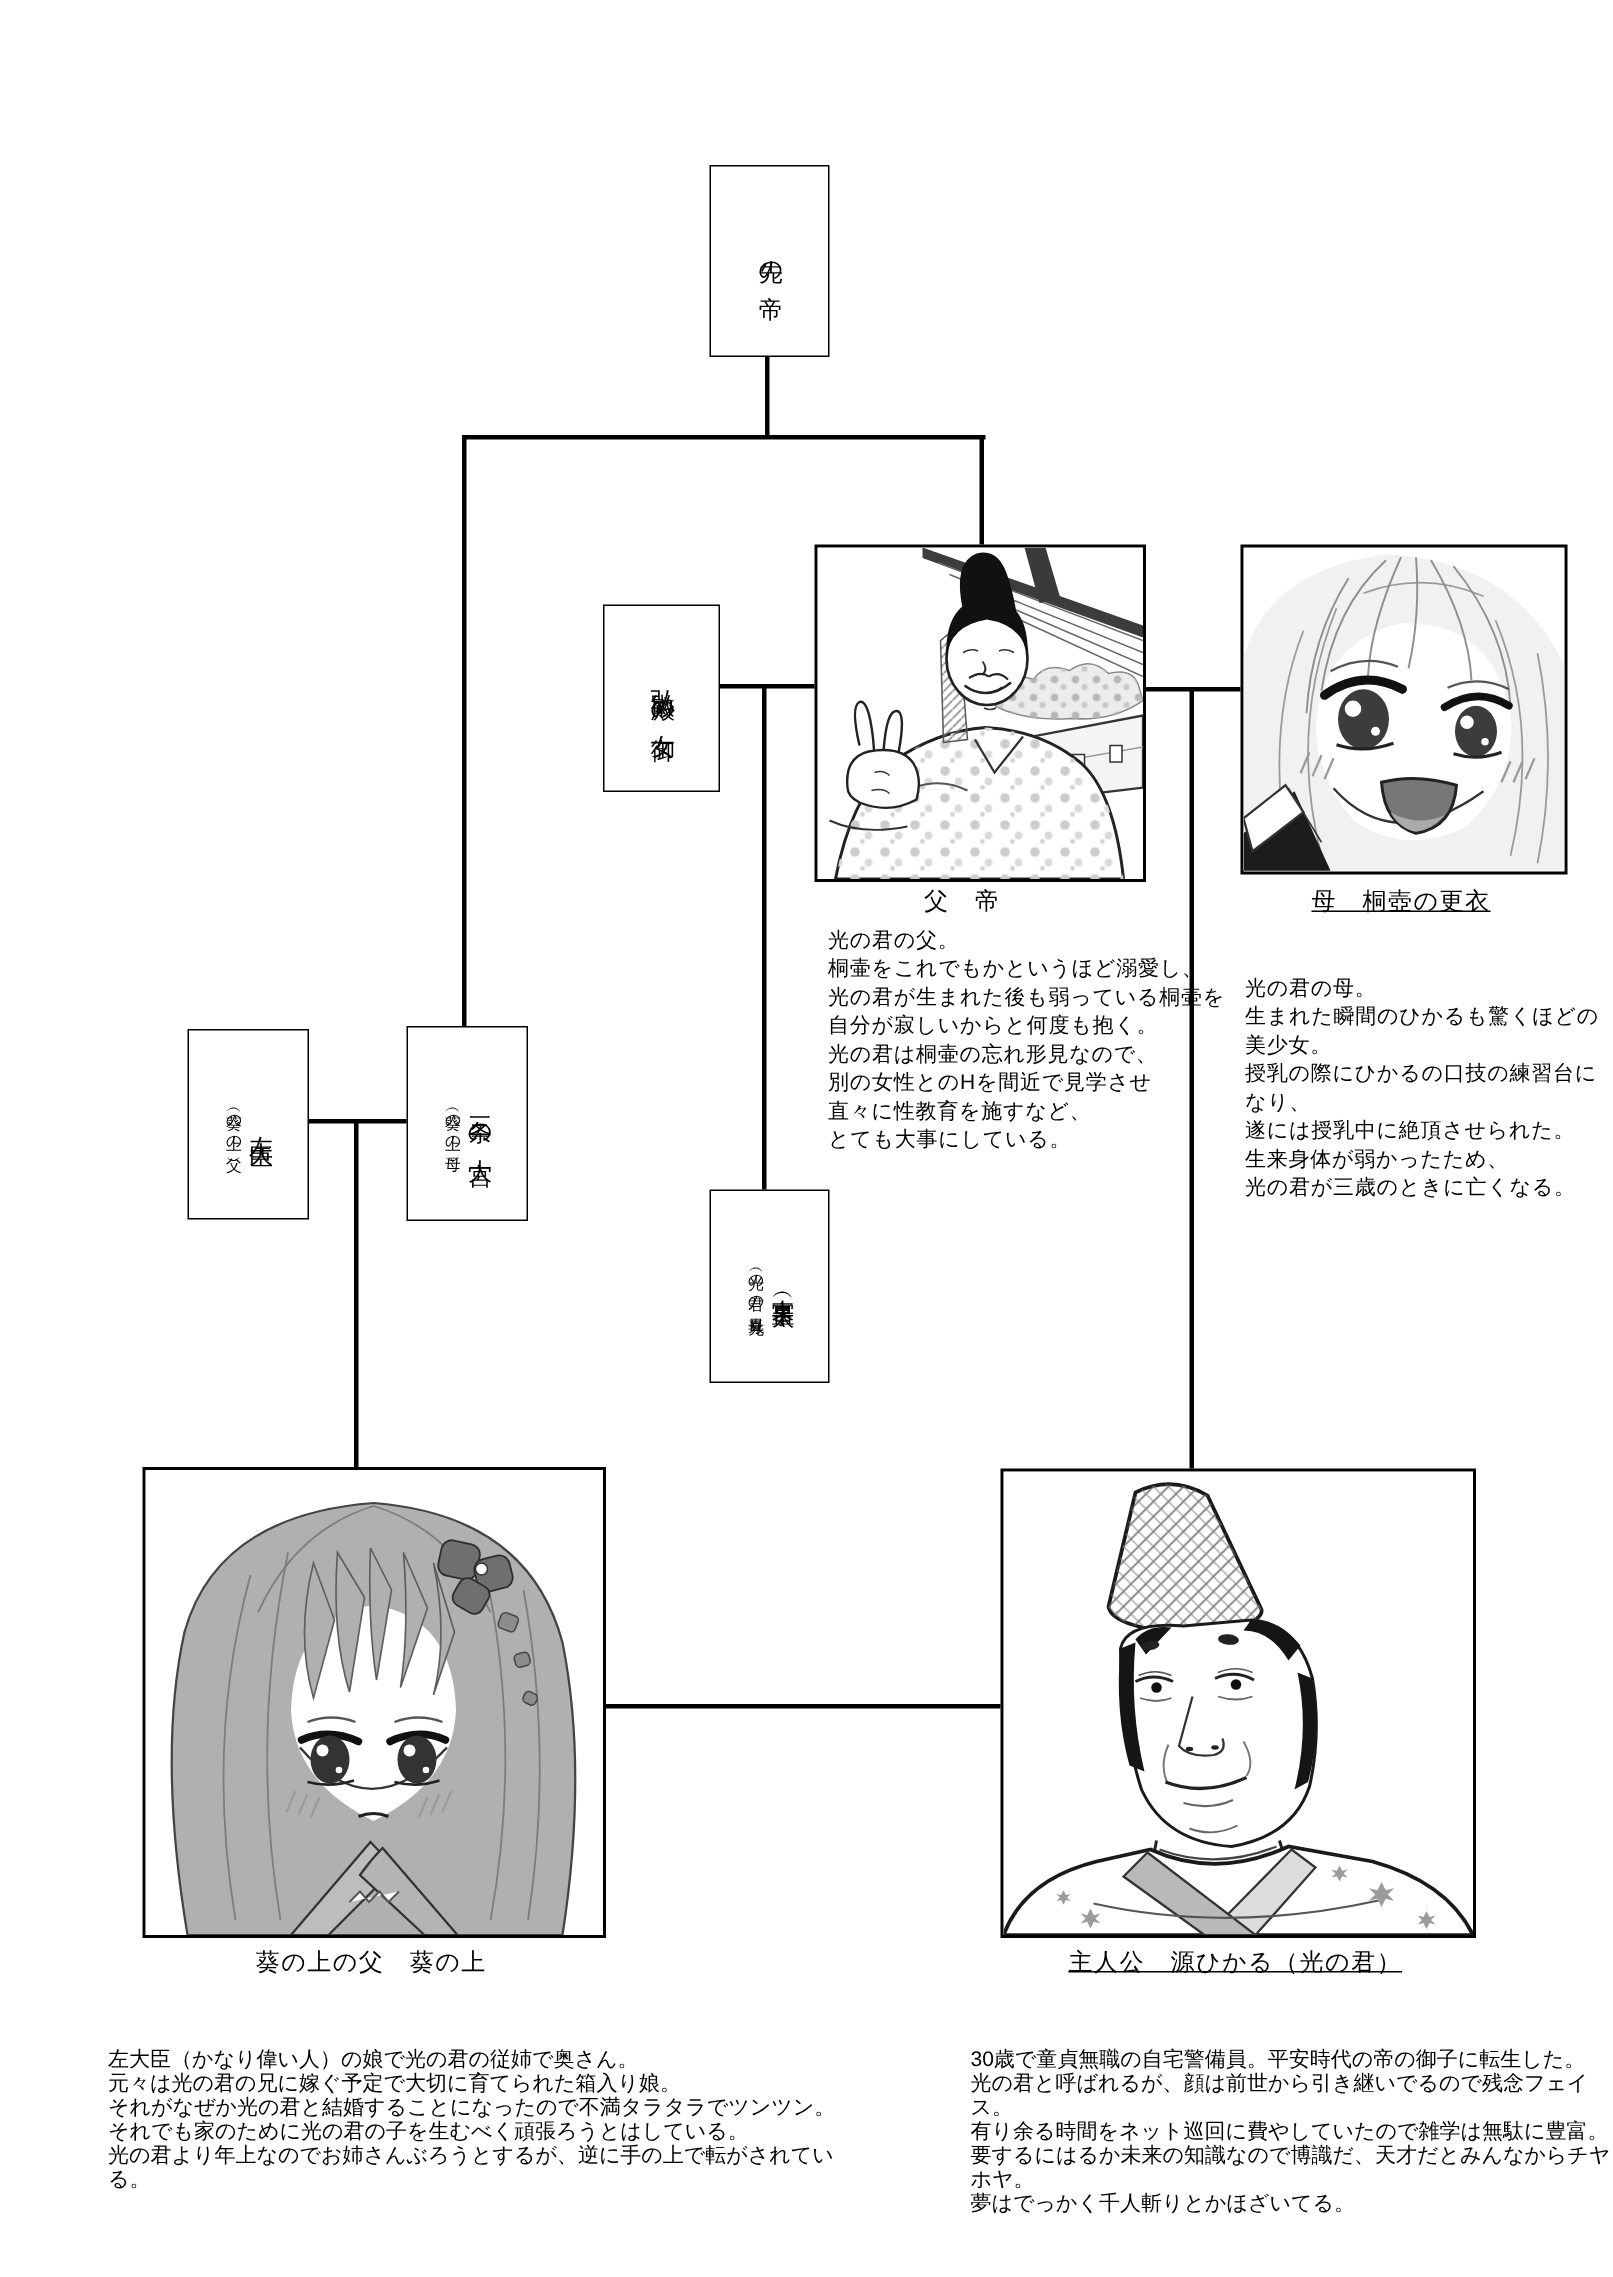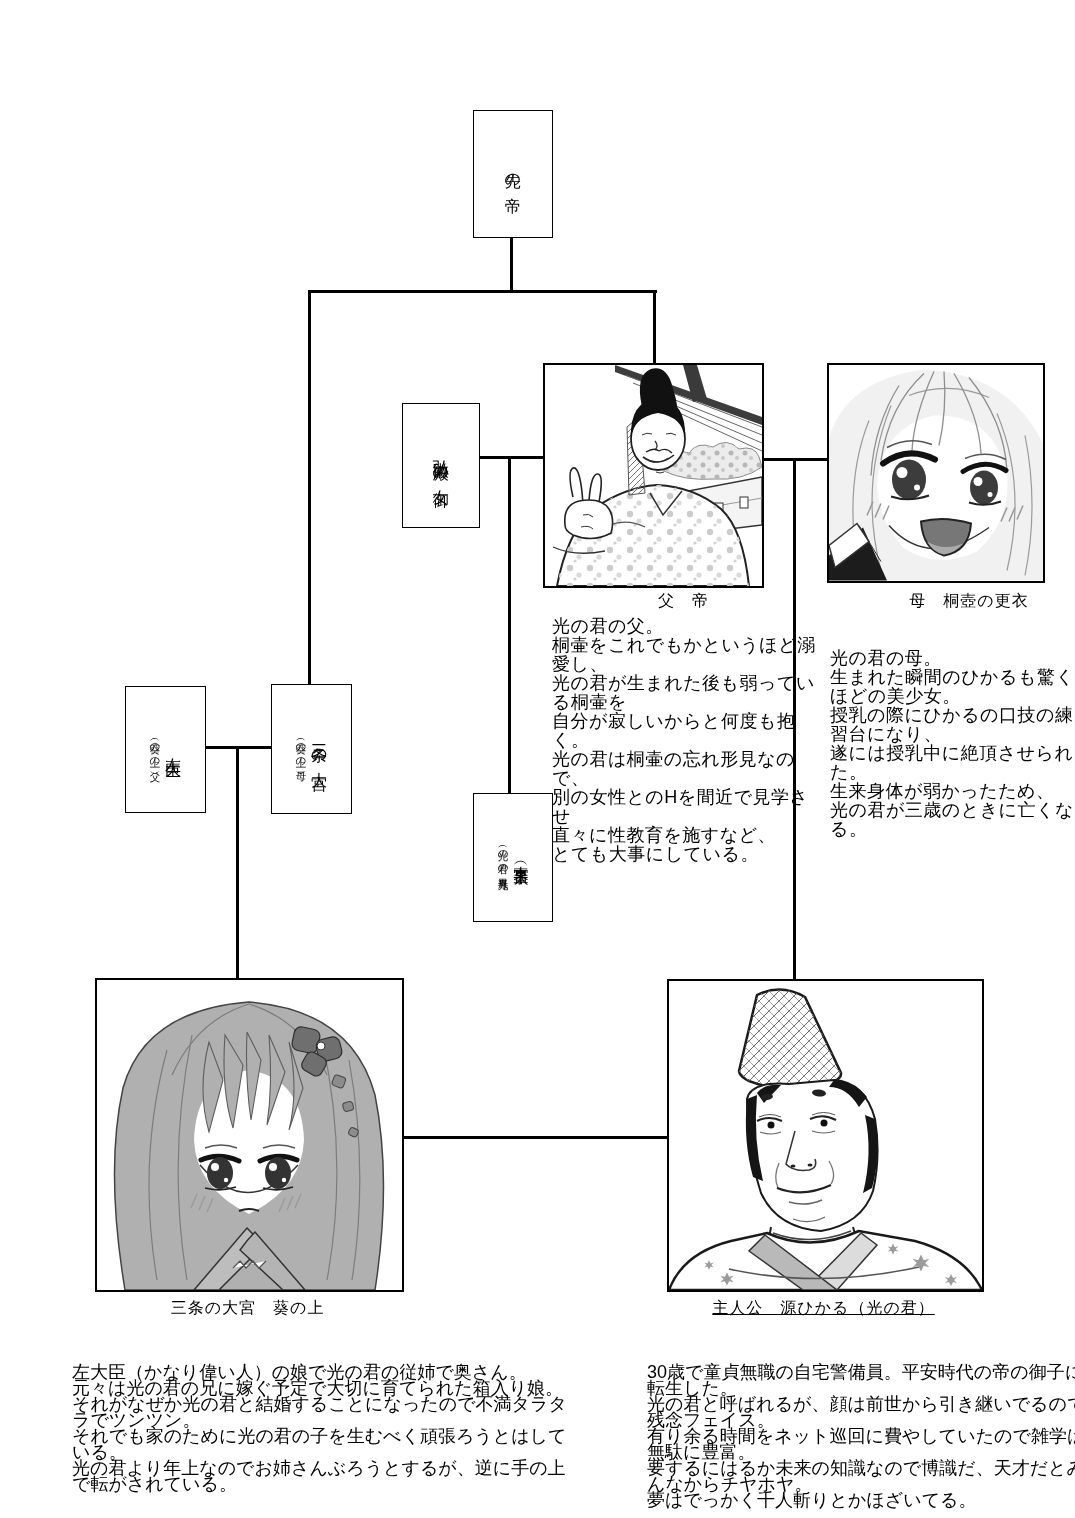--- a/index.html
+++ b/index.html
@@ -12,21 +12,21 @@
   .nbox{
     position:absolute;border:1px solid #000;background:#fff;
     display:flex;flex-direction:row;align-items:center;justify-content:center;gap:4px;
   }
   .vmain{writing-mode:vertical-rl;text-orientation:mixed;font-size:16px;letter-spacing:3px;line-height:1.1;}
   .vmain.tight{font-size:15px;letter-spacing:1px;}
   .vsub{writing-mode:vertical-rl;text-orientation:mixed;font-size:10.5px;letter-spacing:1px;line-height:1.1;color:#000;}
   .portrait{position:absolute;border:2px solid #000;background:#fff;overflow:hidden;}
   .portrait svg{display:block;width:100%;height:100%;}
   .caption{position:absolute;text-align:center;font-size:16px;letter-spacing:1px;white-space:nowrap;}
-  .desc{position:absolute;font-size:18px;line-height:19px;white-space:pre-line;letter-spacing:0.5px;}
+  .desc{position:absolute;font-size:14px;line-height:19px;white-space:pre-line;letter-spacing:0.5px;}
   .desc.small{line-height:16px;letter-spacing:0;margin-top:36px;}
 </style>
 </head>
 <body>
 
 <div class="page">
 
   <div class="cline" style="left:510px;top:236px;width:3px;height:56px;"></div>
   <div class="cline" style="left:309px;top:290px;width:348px;height:3px;"></div>
   <div class="cline" style="left:308px;top:290px;width:3px;height:395px;"></div>
@@ -153,22 +153,22 @@
         <path d="M178,142 L172,156 M186,142 L180,156 M194,140 L188,154"></path>
       </g>
       <path d="M92,156 Q115,150 142,158 Q140,186 115,190 Q94,184 92,156 Z" fill="#777" stroke="#222" stroke-width="2"></path>
       <path d="M98,176 Q115,186 134,178 Q125,188 115,189 Q104,187 98,176 Z" fill="#aaa"></path>
       <path d="M0,190 L34,162 L58,215 L0,215 Z" fill="#1c1c1c"></path>
       <path d="M0,180 L28,158 L40,176 L6,202 Z" fill="#fff" stroke="#333" stroke-width="1.5"></path>
       <path d="M30,160 L52,196" stroke="#333" stroke-width="1" fill="none"></path>
     </svg>
   </div>
 
-  <div class="caption" style="left:575px;top:591px;width:217px;">父　帝</div>
-  <div class="caption" style="left:862px;top:591px;width:214px;">母　桐壺の更衣</div>
+  <div class="caption" style="left:533px;top:591px;width:217px;">父　帝</div>
+  <div class="caption" style="left:827px;top:591px;width:214px;text-decoration:underline;">母　桐壺の更衣</div>
   <div class="desc" style="left:552px;top:617px;width:270px;">光の君の父。
 桐壷をこれでもかというほど溺愛し、
 光の君が生まれた後も弱っている桐壷を
 自分が寂しいからと何度も抱く。
 光の君は桐壷の忘れ形見なので、
 別の女性とのHを間近で見学させ
 直々に性教育を施すなど、
 とても大事にしている。</div>
   <div class="desc" style="left:830px;top:649px;width:245px;">光の君の母。
 生まれた瞬間のひかるも驚くほどの美少女。
@@ -275,21 +275,21 @@
       <g fill="#9b9b9b" stroke="none">
         <path transform="translate(252,282) scale(1.4)" d="M0,-6 L2,-2 L6,-3 L3,0 L6,3 L2,2 L0,6 L-2,2 L-6,3 L-3,0 L-6,-3 L-2,-2 Z"></path>
         <path transform="translate(282,299)" d="M0,-6 L2,-2 L6,-3 L3,0 L6,3 L2,2 L0,6 L-2,2 L-6,3 L-3,0 L-6,-3 L-2,-2 Z"></path>
         <path transform="translate(224,268) scale(0.9)" d="M0,-6 L2,-2 L6,-3 L3,0 L6,3 L2,2 L0,6 L-2,2 L-6,3 L-3,0 L-6,-3 L-2,-2 Z"></path>
         <path transform="translate(58,298) scale(1.1)" d="M0,-6 L2,-2 L6,-3 L3,0 L6,3 L2,2 L0,6 L-2,2 L-6,3 L-3,0 L-6,-3 L-2,-2 Z"></path>
         <path transform="translate(40,284) scale(0.8)" d="M0,-6 L2,-2 L6,-3 L3,0 L6,3 L2,2 L0,6 L-2,2 L-6,3 L-3,0 L-6,-3 L-2,-2 Z"></path>
       </g>
     </svg>
   </div>
 
-  <div class="caption" style="left:95px;top:1298px;width:305px;">三条の大宮　葵の上</div>
+  <div class="caption" style="left:95px;top:1298px;width:305px;">葵の上の父　葵の上</div>
   <div class="caption" style="left:667px;top:1298px;width:313px;text-decoration:underline;">主人公　源ひかる（光の君）</div>
   <div class="desc small" style="left:72px;top:1328px;width:500px;">左大臣（かなり偉い人）の娘で光の君の従姉で奥さん。
 元々は光の君の兄に嫁ぐ予定で大切に育てられた箱入り娘。
 それがなぜか光の君と結婚することになったので不満タラタラでツンツン。
 それでも家のために光の君の子を生むべく頑張ろうとはしている。
 光の君より年上なのでお姉さんぶろうとするが、逆に手の上で転がされている。</div>
   <div class="desc small" style="left:647px;top:1328px;width:440px;">30歳で童貞無職の自宅警備員。平安時代の帝の御子に転生した。
 光の君と呼ばれるが、顔は前世から引き継いでるので残念フェイス。
 有り余る時間をネット巡回に費やしていたので雑学は無駄に豊富。
 要するにはるか未来の知識なので博識だ、天才だとみんなからチヤホヤ。

